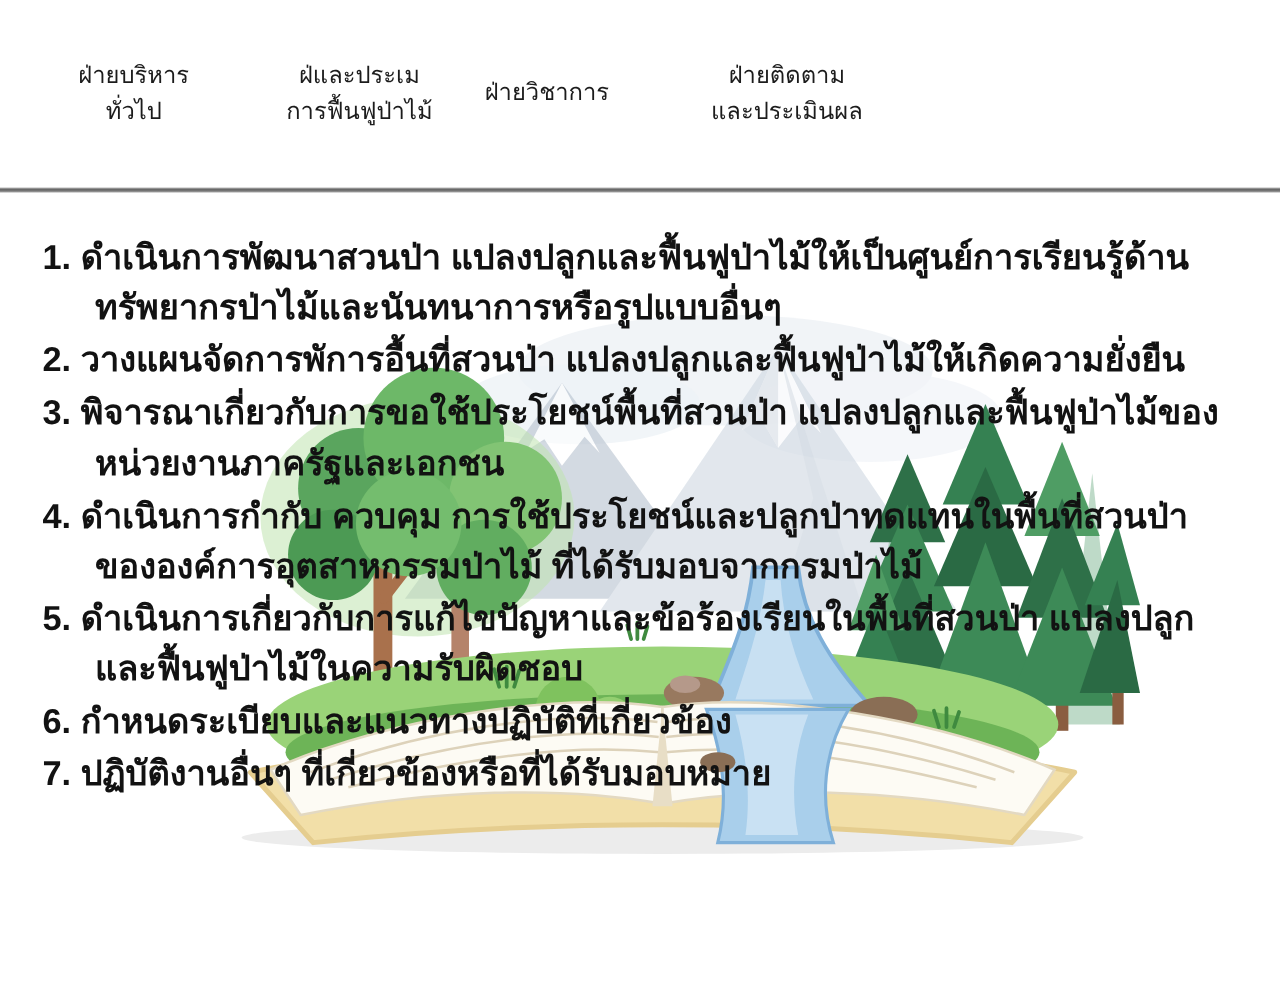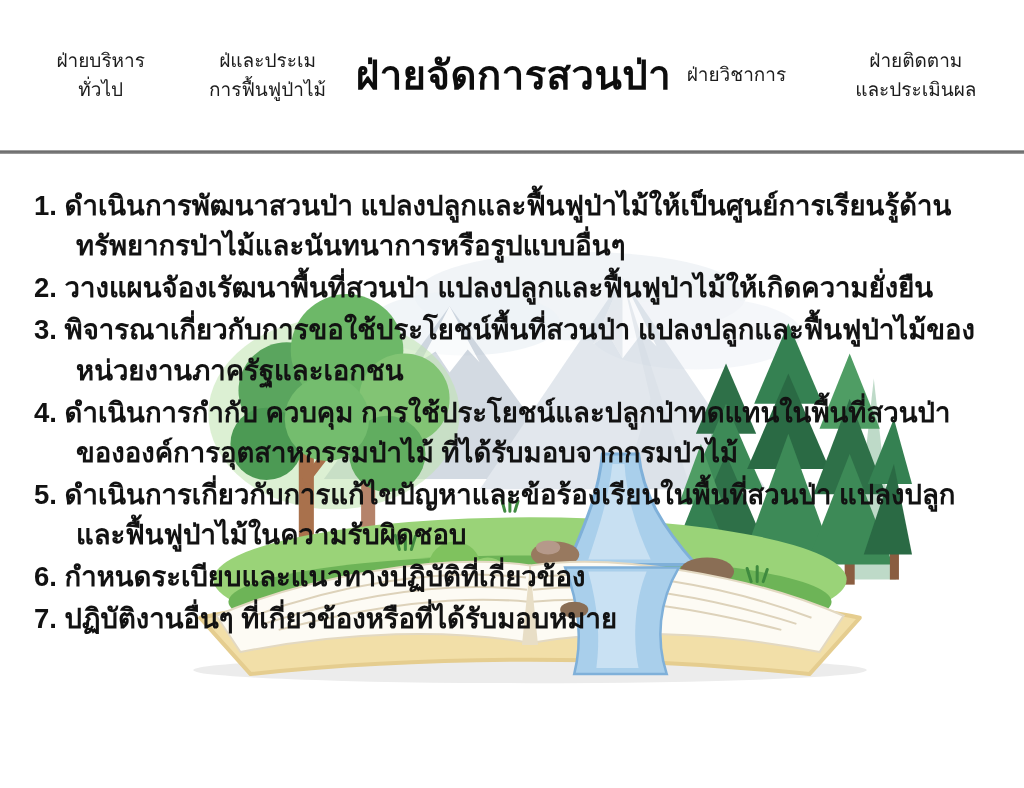--- a/index.html
+++ b/index.html
@@ -94,21 +94,20 @@
 </head>
 <body>
 
 <div class="page">
 
   <div class="tabbar">
     <div class="tab tab-1">ฝ่ายบริหาร
 ทั่วไป</div>
     <div class="tab tab-2">ฝ่และประเม
 การฟื้นฟูป่าไม้</div>
-    <div class="tab-active">ฝ่ายจัดการสวนป่า</div>
     <div class="tab tab-3">ฝ่ายวิชาการ</div>
     <div class="tab tab-4">ฝ่ายติดตาม
 และประเมินผล</div>
   </div>
 
   <div class="divider"></div>
 
   <div class="content">
 
     <svg class="illustration" viewBox="0 0 760 430" xmlns="http://www.w3.org/2000/svg">
@@ -209,21 +208,21 @@
 
       <g stroke="#3f8a3f" stroke-width="3" stroke-linecap="round">
         <path d="M250,300 l-4,-14 M256,300 l0,-16 M262,300 l4,-13" fill="none"></path>
         <path d="M600,332 l-4,-13 M606,332 l0,-15 M612,332 l4,-12" fill="none"></path>
         <path d="M355,262 l-3,-11 M360,262 l0,-13 M365,262 l3,-10" fill="none"></path>
       </g>
     </svg>
 
     <ol class="duties">
       <li>ดำเนินการพัฒนาสวนป่า แปลงปลูกและฟื้นฟูป่าไม้ให้เป็นศูนย์การเรียนรู้ด้านทรัพยากรป่าไม้และนันทนาการหรือรูปแบบอื่นๆ</li>
-      <li>วางแผนจัองเรัฒนาพื้นที่สวนป่า แปลงปลูกและฟื้นฟูป่าไม้ให้เกิดความยั่งยืน</li>
+      <li>วางแผนจัดการพัการอื้นที่สวนป่า แปลงปลูกและฟื้นฟูป่าไม้ให้เกิดความยั่งยืน</li>
       <li>พิจารณาเกี่ยวกับการขอใช้ประโยชน์พื้นที่สวนป่า แปลงปลูกและฟื้นฟูป่าไม้ของหน่วยงานภาครัฐและเอกชน</li>
       <li>ดำเนินการกำกับ ควบคุม การใช้ประโยชน์และปลูกป่าทดแทนในพื้นที่สวนป่าขององค์การอุตสาหกรรมป่าไม้ ที่ได้รับมอบจากกรมป่าไม้</li>
       <li>ดำเนินการเกี่ยวกับการแก้ไขปัญหาและข้อร้องเรียนในพื้นที่สวนป่า แปลงปลูกและฟื้นฟูป่าไม้ในความรับผิดชอบ</li>
       <li>กำหนดระเบียบและแนวทางปฏิบัติที่เกี่ยวข้อง</li>
       <li>ปฏิบัติงานอื่นๆ ที่เกี่ยวข้องหรือที่ได้รับมอบหมาย</li>
     </ol>
   </div>
 </div>
 
 </body></html>

